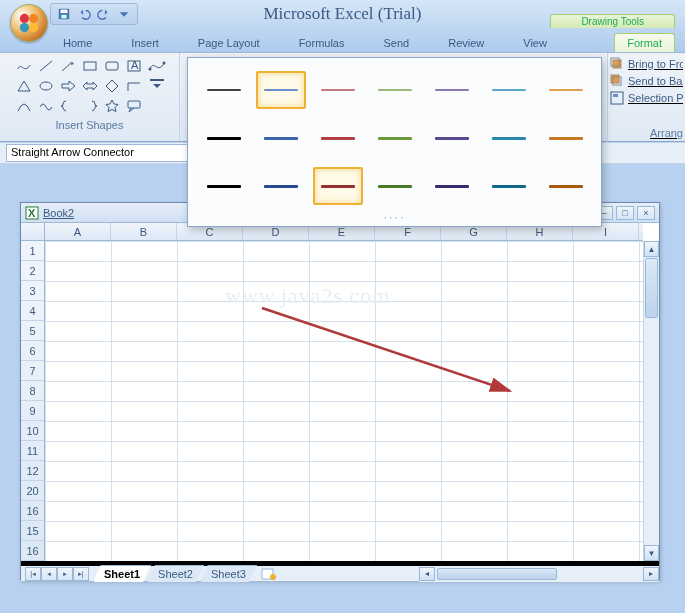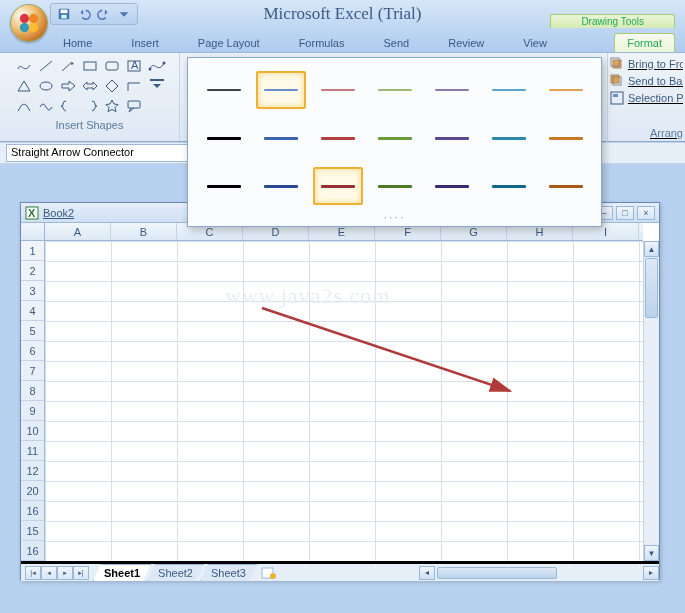--- a/index.html
+++ b/index.html
@@ -56,21 +56,21 @@
 .row-headers{position:absolute;left:0;top:18px;width:24px;bottom:0;background:linear-gradient(#f0f5fb,#dce8f5);border-right:1px solid #9bb8d9;}
 .row-headers span{display:block;height:20px;line-height:20px;text-align:center;border-bottom:1px solid #c4d4e8;color:#3b5a82;}
 .cells{position:absolute;left:24px;top:18px;right:16px;bottom:0;background-image:
   linear-gradient(to right,#d4dfec 1px,transparent 1px),
   linear-gradient(to bottom,#d4dfec 1px,transparent 1px);
   background-size:66px 20px;}
 .arrow-shape{position:absolute;left:215px;top:65px;}
 .vscroll{position:absolute;right:0;top:18px;width:16px;bottom:0;background:#e6eef8;border-left:1px solid #c4d4e8;}
 .vscroll .btn{height:16px;background:linear-gradient(#f0f5fb,#cfe0f4);border:1px solid #9bb8d9;display:flex;align-items:center;justify-content:center;font-size:8px;color:#3b5a82;}
 .vscroll .thumb{height:60px;margin:1px;background:linear-gradient(#dce8f5,#bcd2ec);border:1px solid #9bb8d9;border-radius:2px;}
-.sheet-tabs{height:20px;background:#e6eef8;border-top:3px solid #000000;display:flex;align-items:center;}
+.sheet-tabs{height:20px;background:#e6eef8;border-top:5px solid #000000;display:flex;align-items:center;}
 .sheet-nav{display:flex;gap:0;margin:0 4px;}
 .sheet-nav span{width:16px;height:14px;border:1px solid #9bb8d9;background:linear-gradient(#f0f5fb,#d7e6f7);display:flex;align-items:center;justify-content:center;font-size:7px;color:#3b5a82;}
 .sheettab{padding:2px 10px;background:#fff;border:1px solid #9bb8d9;border-bottom:none;border-radius:0 0 0 0;clip-path:polygon(8px 0,100% 0,calc(100% - 8px) 100%,0 100%);margin-right:-4px;color:#3b5a82;}
 .sheettab.active{font-weight:bold;color:#000;background:#fff;z-index:2;position:relative;}
 .sheettab.inactive{background:#dce8f5;}
 .newsheet{width:20px;height:14px;margin-left:6px;display:flex;align-items:center;justify-content:center;}
 .hscroll{margin-left:auto;display:flex;align-items:center;gap:0;width:240px;height:16px;background:#e6eef8;}
 .hscroll .btn{width:16px;height:14px;background:linear-gradient(#f0f5fb,#cfe0f4);border:1px solid #9bb8d9;display:flex;align-items:center;justify-content:center;font-size:8px;color:#3b5a82;}
 .hscroll .track{flex:1;height:14px;background:#e6eef8;position:relative;}
 .hscroll .thumb{position:absolute;left:2px;width:120px;height:12px;top:1px;background:linear-gradient(#dce8f5,#bcd2ec);border:1px solid #9bb8d9;border-radius:2px;}

